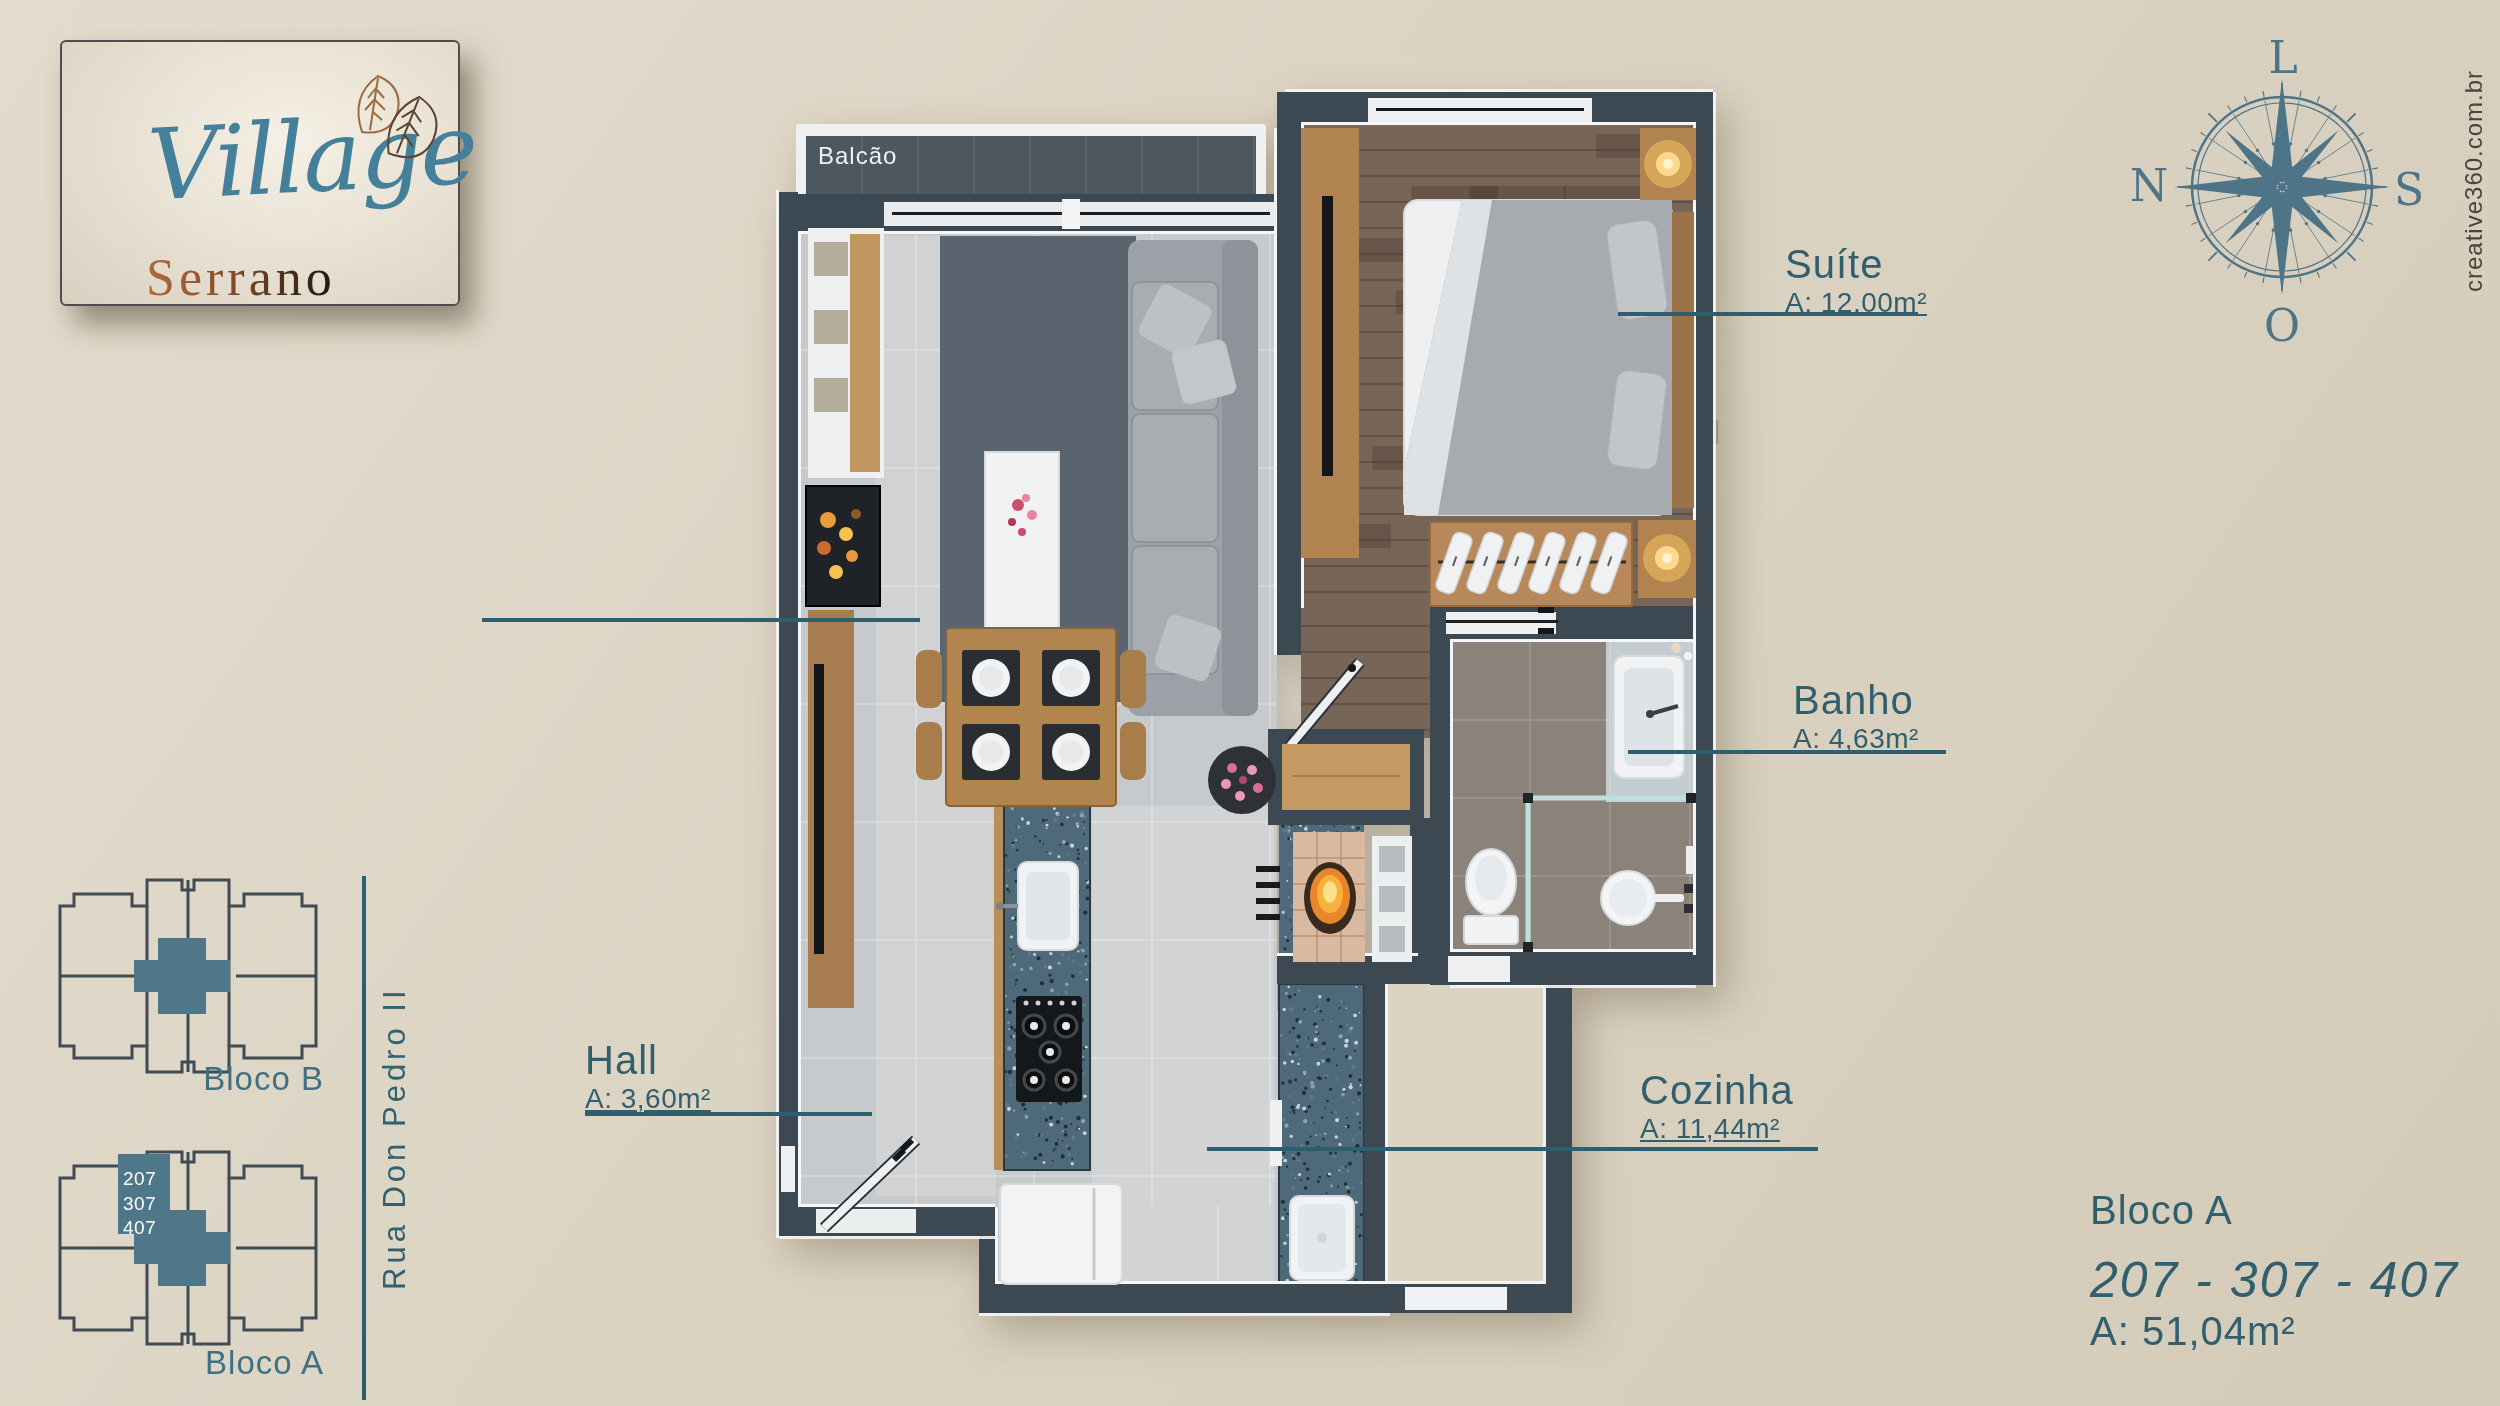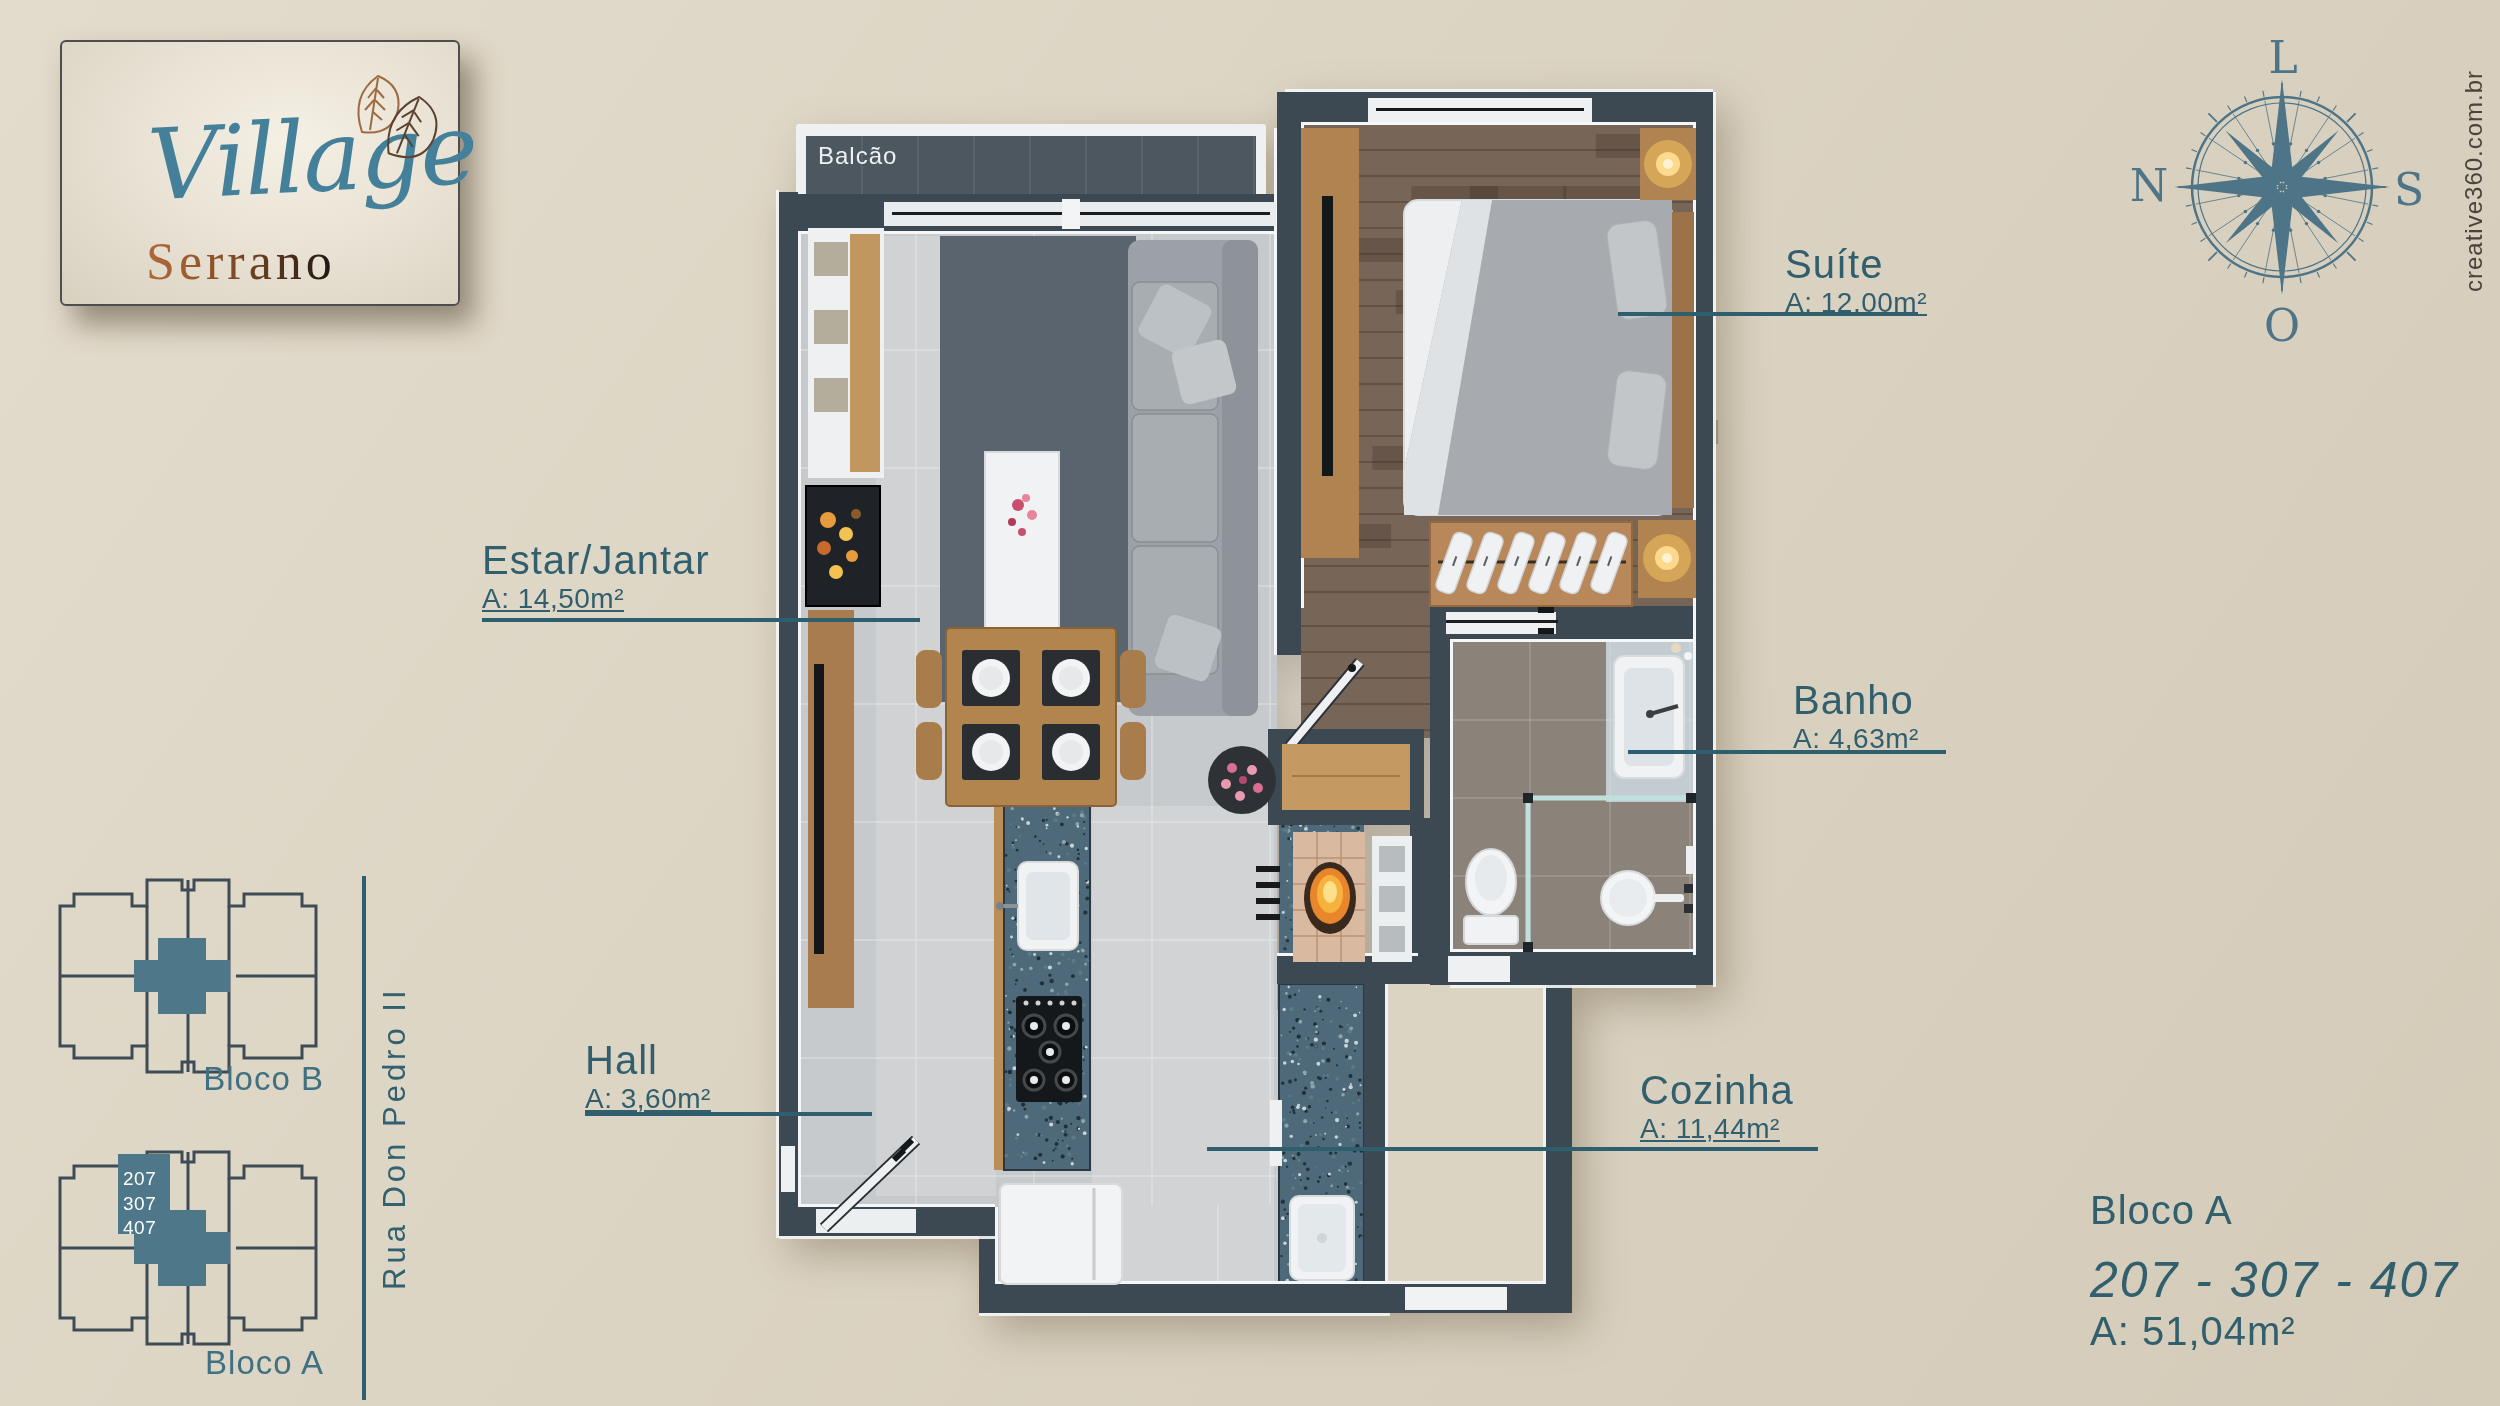--- a/index.html
+++ b/index.html
@@ -15,21 +15,21 @@
   .rl-title{color:#315f6e;font-size:40px;letter-spacing:1px;white-space:nowrap;}
   .rl-area{color:#315f6e;font-size:28px;letter-spacing:.5px;white-space:nowrap;text-decoration:underline;}
   .leader{height:4px;background:#2e5f6e;}
   #balcao-label{color:#eef1f2;font-size:24px;letter-spacing:1px;}
   
   #logo-box{left:60px;top:40px;width:396px;height:262px;border:2px solid #4e4e4e;border-radius:6px;
             background:radial-gradient(ellipse at 58% 38%,#f5f0e5 0%,#e7e0d2 55%,#d8d0bf 100%);
             box-shadow:14px 18px 28px rgba(70,58,42,.5);}
   #logo-village{left:86px;top:58px;font-family:"DejaVu Serif",serif;font-style:italic;
                 font-size:98px;color:#45809a;transform:rotate(-3deg);letter-spacing:-2px;}
-  #logo-serrano{left:84px;top:190px;font-family:"Liberation Serif",serif;font-size:52px;letter-spacing:4px;
+  #logo-serrano{left:84px;top:206px;font-family:"Liberation Serif",serif;font-size:52px;letter-spacing:4px;
                 background:linear-gradient(90deg,#b06a3a 0%,#8a5028 40%,#241b14 95%);
                 -webkit-background-clip:text;background-clip:text;color:transparent;}
   
   .cletter{width:50px;height:50px;display:flex;align-items:center;justify-content:center;
            font-family:"DejaVu Serif",serif;font-size:44px;color:#4e7487;}
   
   #credit{left:2452px;top:26px;width:44px;height:310px;writing-mode:vertical-rl;transform:rotate(180deg);
           display:flex;align-items:center;justify-content:center;
           font-size:24px;letter-spacing:1px;color:#4a433c;}
   #street-line{left:362px;top:876px;width:4px;height:524px;background:#2e5f6e;}
@@ -1191,24 +1191,20 @@
 
   <div id="balcao-label" class="abs" style="left:818px;top:142px;">Balcão</div>
 
   <div class="abs leader" style="left:1618px;top:312px;width:300px;"></div>
   <div class="abs" style="left:1785px;top:242px;">
     <div class="rl-title">Suíte</div>
     <div class="rl-area">A: 12,00m²</div>
   </div>
 
   <div class="abs leader" style="left:482px;top:618px;width:438px;"></div>
-  <div class="abs" style="left:482px;top:538px;">
-    <div class="rl-title">Estar/Jantar</div>
-    <div class="rl-area">A: 14,50m²</div>
-  </div>
 
   <div class="abs leader" style="left:1628px;top:750px;width:318px;"></div>
   <div class="abs" style="left:1793px;top:678px;">
     <div class="rl-title">Banho</div>
     <div class="rl-area">A: 4,63m²</div>
   </div>
 
   <div class="abs leader" style="left:585px;top:1112px;width:287px;"></div>
   <div class="abs" style="left:585px;top:1038px;">
     <div class="rl-title">Hall</div>

